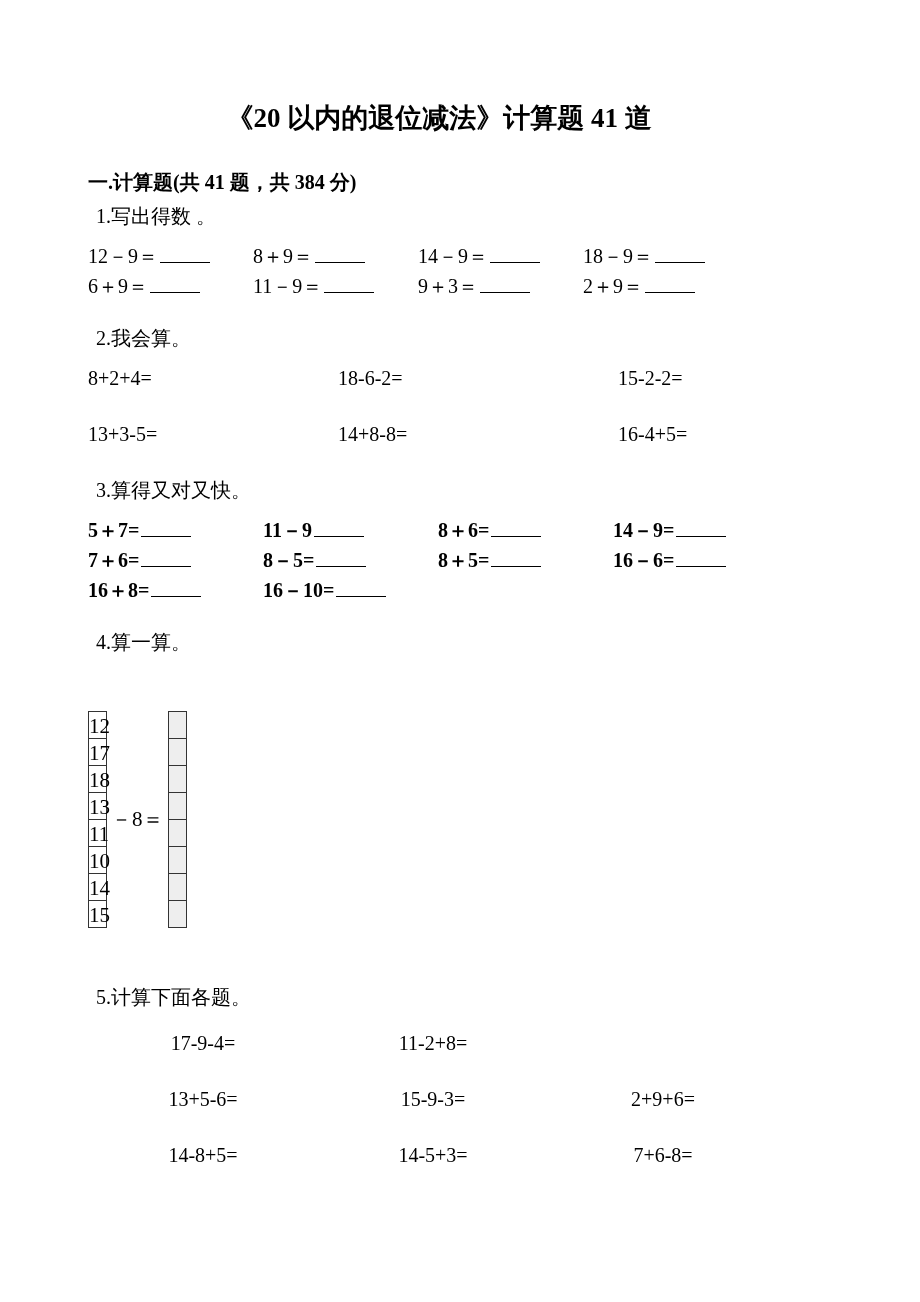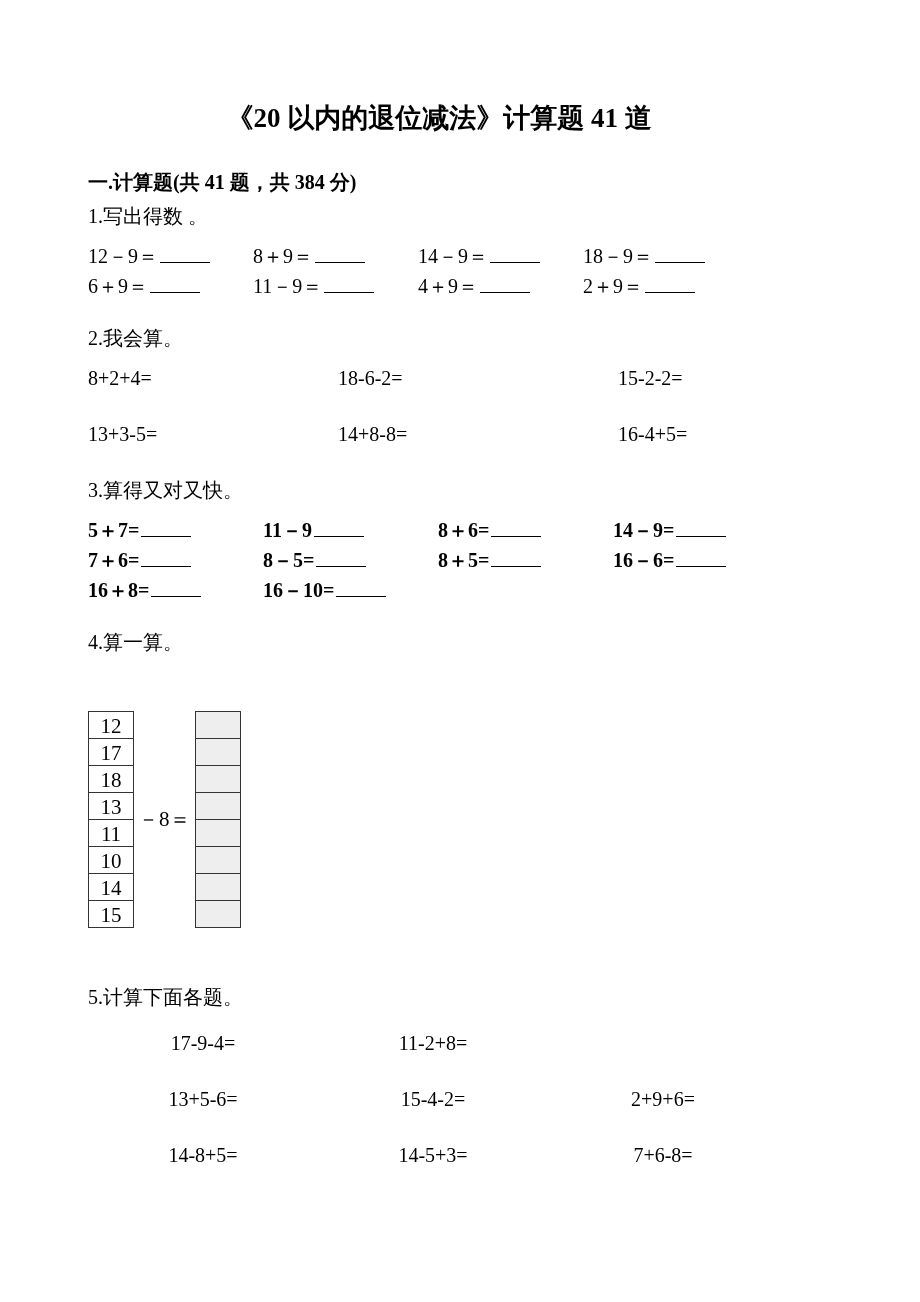--- a/index.html
+++ b/index.html
@@ -22,20 +22,21 @@
     margin-bottom: 30px;
   }
   .section-heading {
     font-weight: bold;
     margin-top: 8px;
     margin-bottom: 4px;
   }
   .q-heading {
     margin-top: 6px;
     margin-bottom: 12px;
+    margin-left: 8px;
   }
   .row {
     display: flex;
     flex-wrap: nowrap;
     margin-bottom: 2px;
   }
   .cell {
     flex: 0 0 auto;
   }
   .blank {
@@ -63,21 +64,21 @@
     align-items: center;
     font-family: "Times New Roman", serif;
     font-size: 21px;
   }
   .col {
     display: flex;
     flex-direction: column;
   }
   .tcell {
     border: 1px solid #333;
-    width: 46px;
+    width: 19px;
     height: 28px;
     line-height: 28px;
     text-align: center;
     box-sizing: border-box;
     margin-top: -1px;
   }
   .col .tcell:first-child { margin-top: 0; }
   .shaded {
     background: #eee;
   }
@@ -99,21 +100,21 @@
   <div class="q1">
     <div class="row">
       <div class="cell"><span>12－9＝</span><span class="blank"></span></div>
       <div class="cell"><span>8＋9＝</span><span class="blank"></span></div>
       <div class="cell"><span>14－9＝</span><span class="blank"></span></div>
       <div class="cell"><span>18－9＝</span><span class="blank"></span></div>
     </div>
     <div class="row">
       <div class="cell"><span>6＋9＝</span><span class="blank"></span></div>
       <div class="cell"><span>11－9＝</span><span class="blank"></span></div>
-      <div class="cell"><span>4＋9＝</span><span class="blank"></span></div>
+      <div class="cell"><span>9＋3＝</span><span class="blank"></span></div>
       <div class="cell"><span>2＋9＝</span><span class="blank"></span></div>
     </div>
   </div>
 
   <div class="q-heading" style="margin-top:24px;">2.我会算。</div>
   <div class="q2">
     <div class="row">
       <div class="cell">8+2+4=</div>
       <div class="cell">18-6-2=</div>
       <div class="cell">15-2-2=</div>
@@ -173,21 +174,21 @@
   </div>
 
   <div class="q-heading">5.计算下面各题。</div>
   <div class="q5" style="margin-top:18px;">
     <div class="row">
       <div class="cell">17-9-4=</div>
       <div class="cell">11-2+8=</div>
     </div>
     <div class="row">
       <div class="cell">13+5-6=</div>
-      <div class="cell">15-4-2=</div>
+      <div class="cell">15-9-3=</div>
       <div class="cell">2+9+6=</div>
     </div>
     <div class="row">
       <div class="cell">14-8+5=</div>
       <div class="cell">14-5+3=</div>
       <div class="cell">7+6-8=</div>
     </div>
   </div>
 
 </div>

